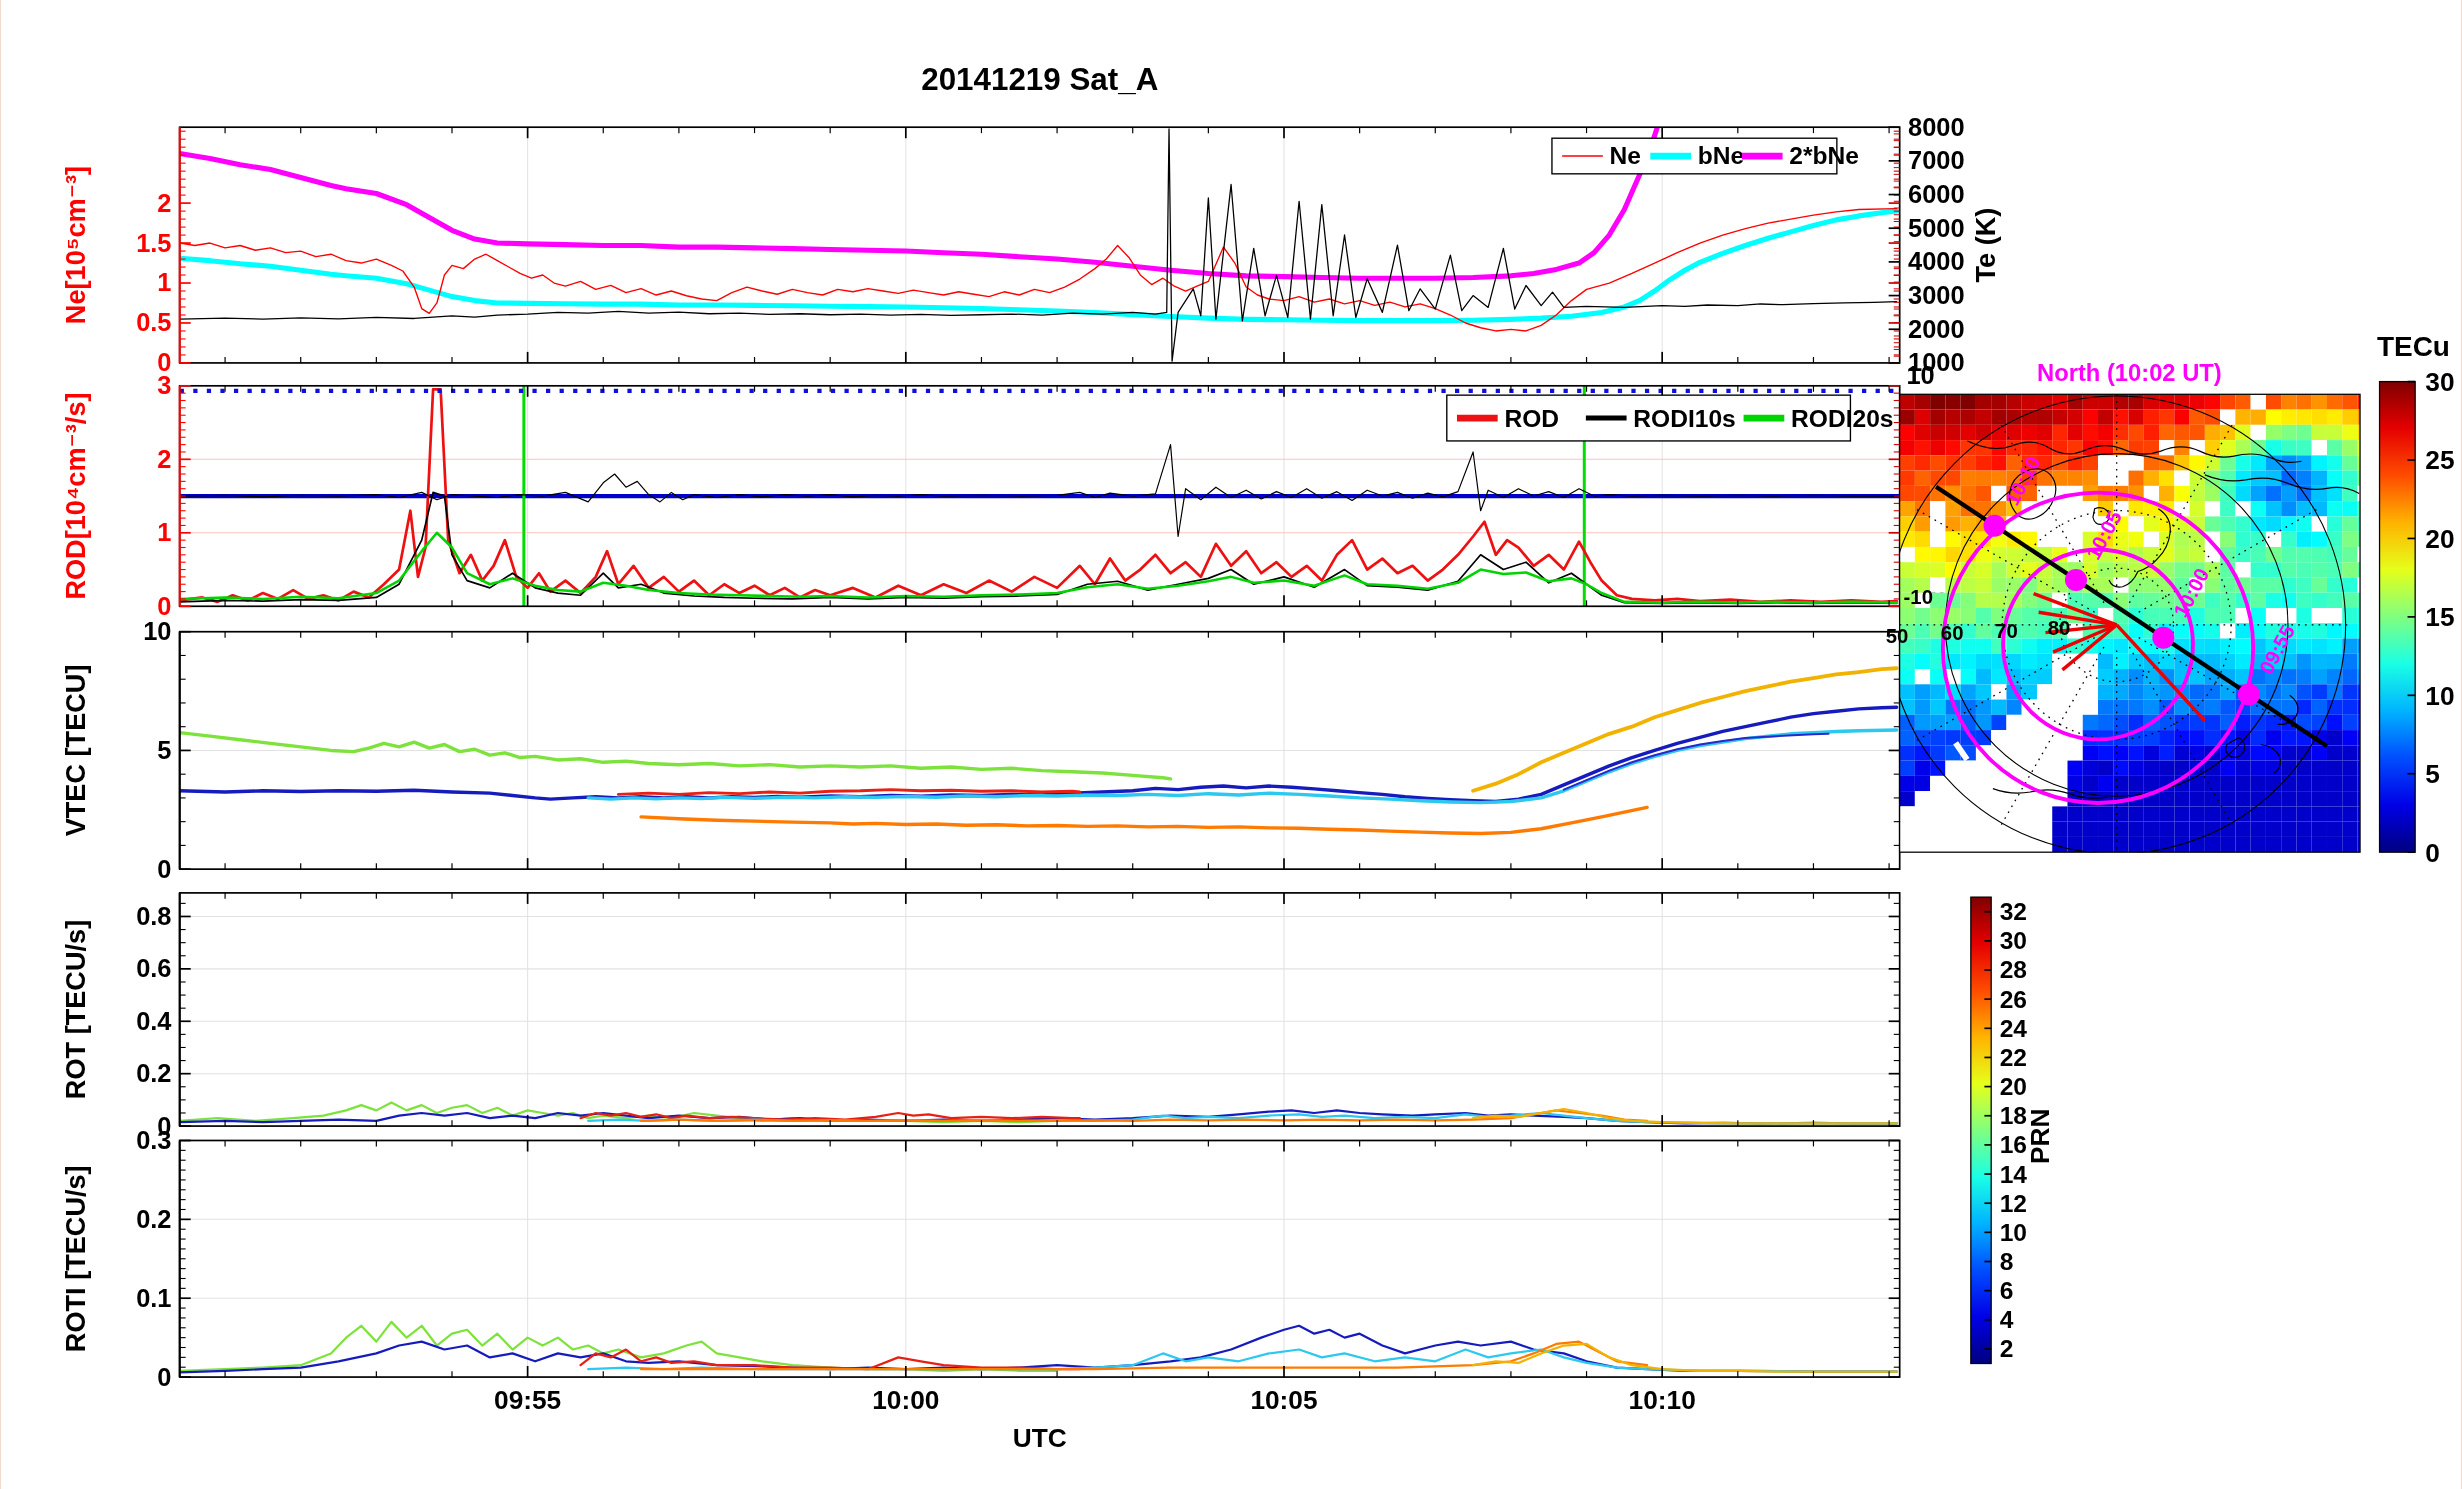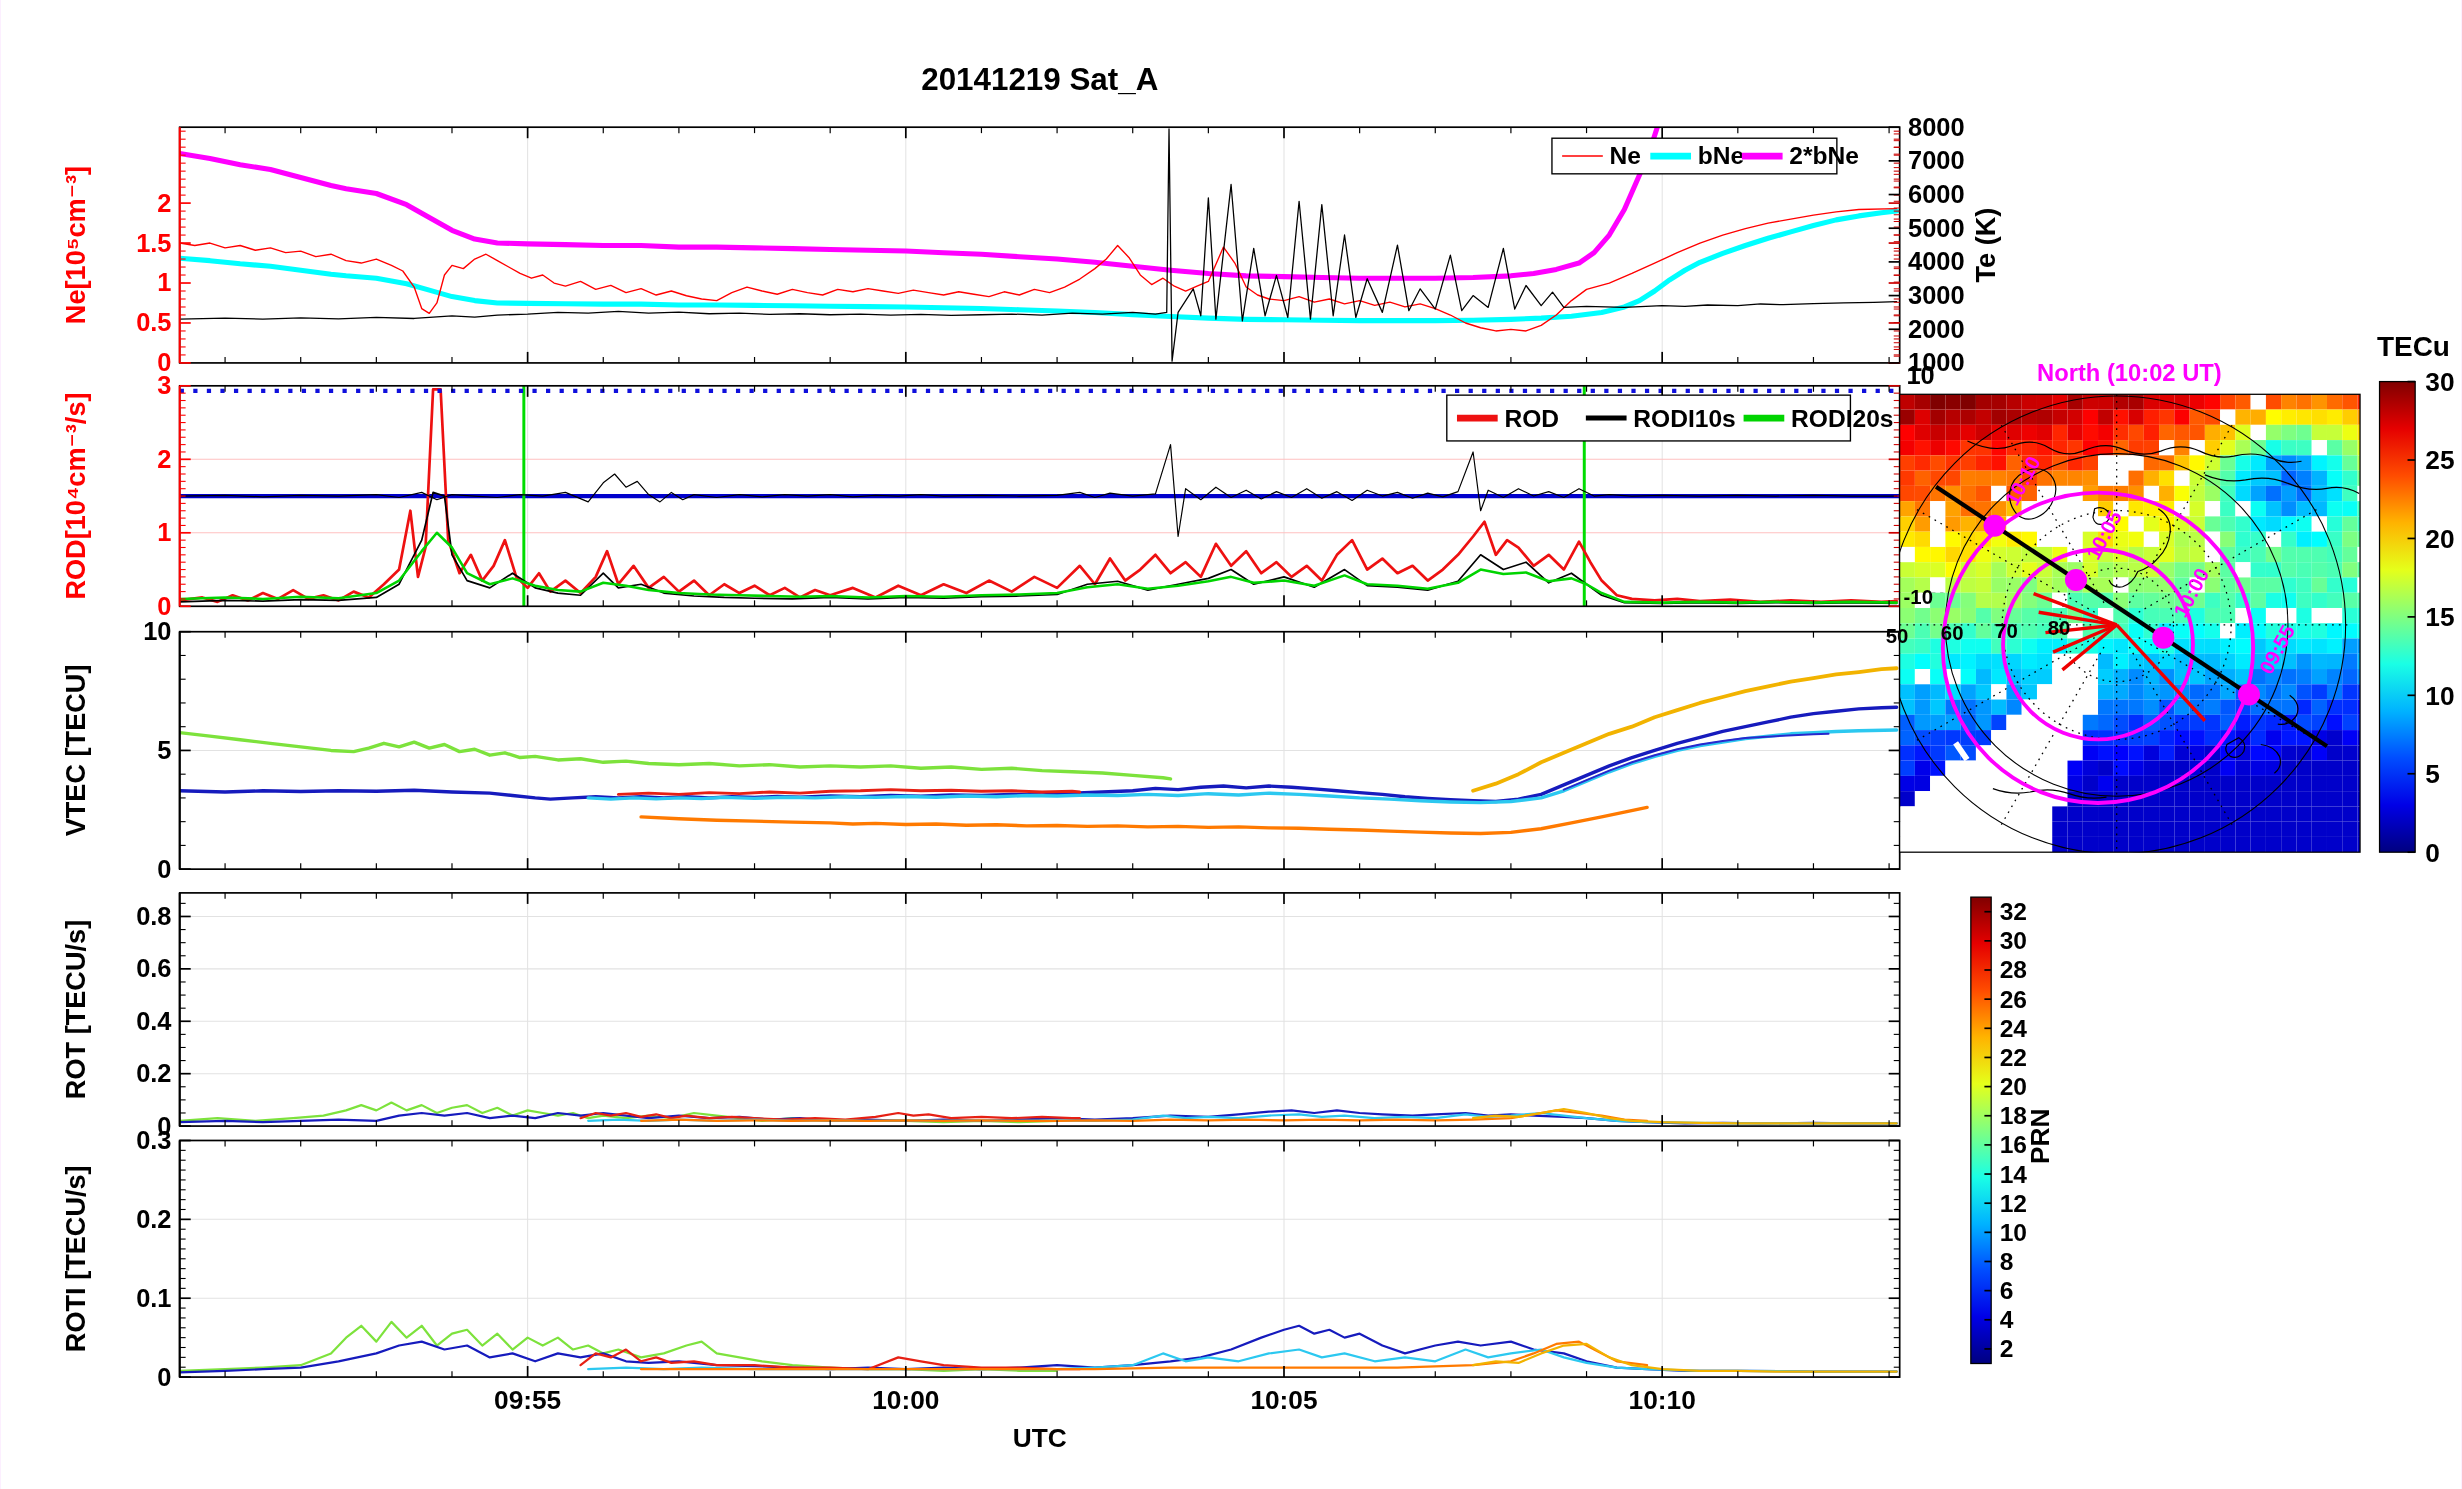--- a/index.html
+++ b/index.html
@@ -1,17 +1,17 @@
 <!DOCTYPE html>
 <html style="font-size:13.6px"><head>
 <meta charset="utf-8">
 <style>
   html,body{margin:0;padding:0;background:#ffffff;}
   body{font-family:"Liberation Sans", sans-serif;}
-  #stage{position:relative;width:2462px;height:1489px;background:#f0abfc;overflow:hidden;}
+  #stage{position:relative;width:2462px;height:1489px;background:#c2410c;overflow:hidden;}
   svg text{font-family:"Liberation Sans","DejaVu Sans",sans-serif;font-weight:bold;}
 </style>
 </head>
 <body>
 
 <div id="stage">
   
   <svg id="fig" width="2462" height="1489" viewBox="0 0 2903 1756">
       <defs>
         <clipPath id="clip0">

